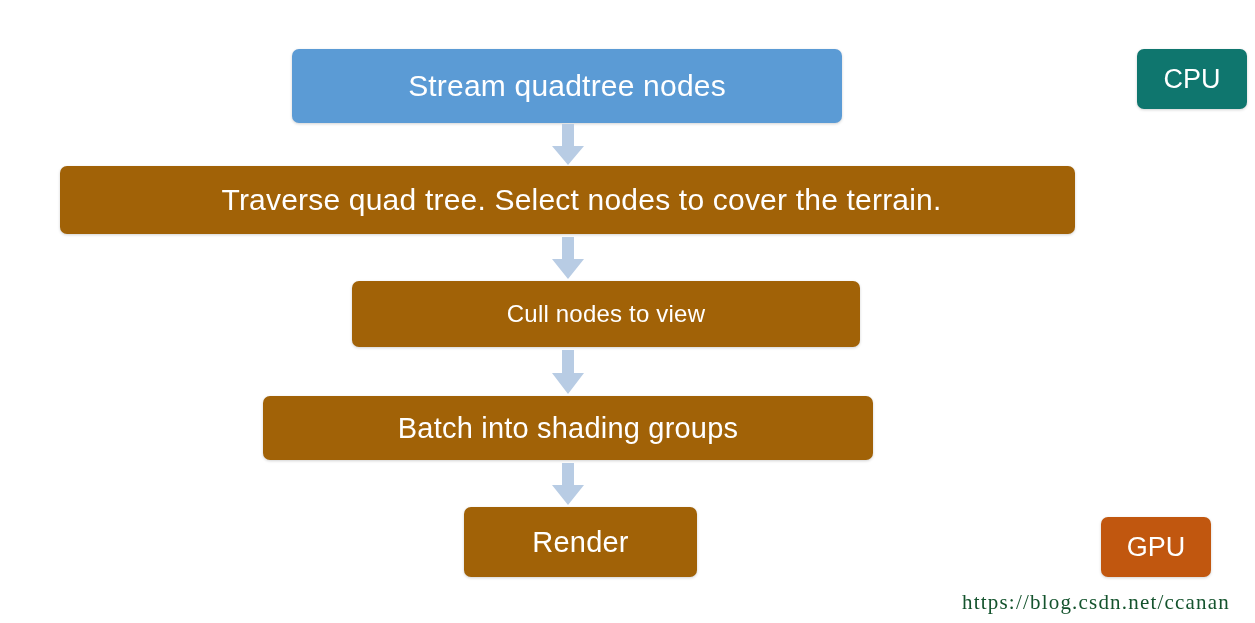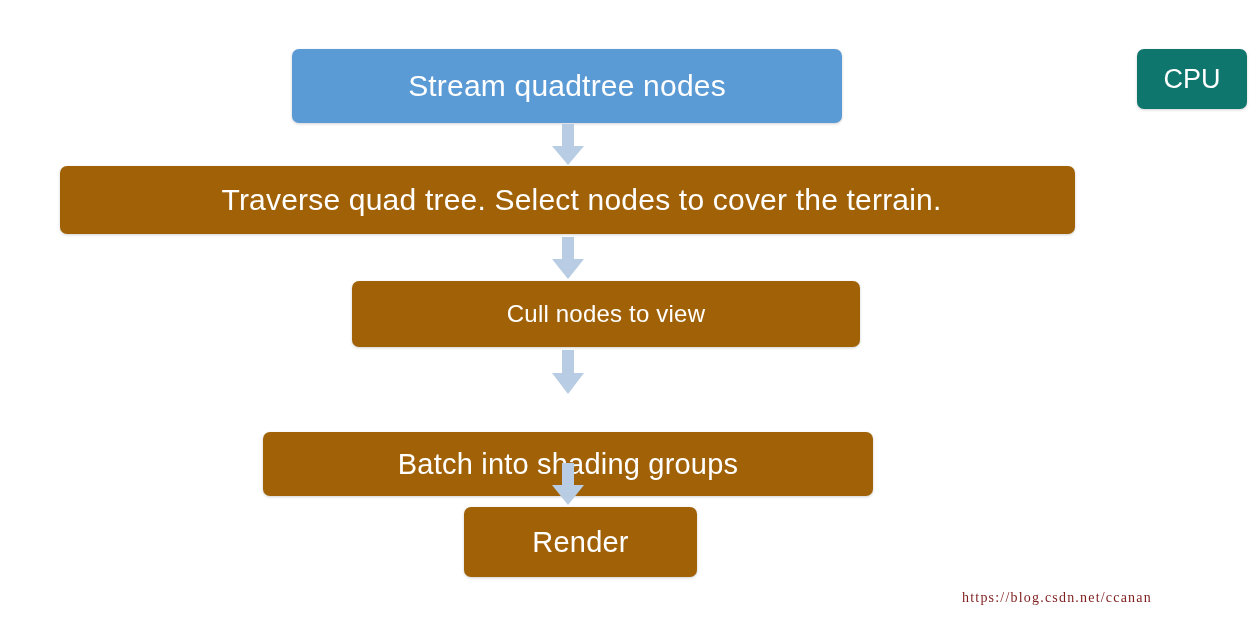--- a/index.html
+++ b/index.html
@@ -36,21 +36,21 @@
     box-shadow: 0 1px 3px rgba(0,0,0,0.18);
     user-select: none;
   }
   .node.blue   { background: #5b9bd5; }
   .node.orange { background: #a16207; }
 
   
   #node-stream   { left: 292px; top: 49px;  width: 550px;  height: 74px; font-size: 30px; }
   #node-traverse { left: 60px;  top: 166px; width: 1015px; height: 68px; font-size: 30px; }
   #node-cull     { left: 352px; top: 281px; width: 508px;  height: 66px; font-size: 24px; }
-  #node-batch    { left: 263px; top: 396px; width: 610px;  height: 64px; font-size: 29px; margin-top: 36px; }
+  #node-batch    { left: 263px; top: 396px; width: 610px;  height: 64px; font-size: 29px; }
   #node-render   { left: 464px; top: 507px; width: 233px;  height: 70px; font-size: 29px; }
 
   
   #node-traverse .node-label { transform: translateX(14px); }
 
   
   .legend-chip {
     position: absolute;
     box-sizing: border-box;
     width: 110px;
@@ -79,23 +79,23 @@
   #arrow-2 { left: 551px; top: 237px; height: 42px; }
   #arrow-3 { left: 551px; top: 350px; height: 44px; }
   #arrow-4 { left: 551px; top: 463px; height: 42px; }
 
   
   #watermark {
     position: absolute;
     left: 962px;
     top: 590px;
     font-family: "Liberation Serif", serif;
-    font-size: 14px;
+    font-size: 21px;
     letter-spacing: 1.2px;
-    color: #7f1d1d;
+    color: #14532d;
     white-space: nowrap;
     user-select: none;
   }
 </style>
 </head>
 <body>
 
 <div id="canvas">
 
   <div class="node blue" id="node-stream">
@@ -139,16 +139,19 @@
   <div class="arrow" id="arrow-4">
     <svg viewBox="0 0 34 42" preserveAspectRatio="none" aria-hidden="true">
       <path d="M11 0 H23 V22 H33 L17 42 L1 22 H11 Z" fill="#b8cce4"></path>
     </svg>
   </div>
 
   <div class="legend-chip" id="legend-cpu">
     <span>CPU</span>
   </div>
 
+  <div class="legend-chip" id="legend-gpu">
+    <span>GPU</span>
+  </div>
 
   <div id="watermark">https://blog.csdn.net/ccanan</div>
 
 </div>
 
 </body></html>

